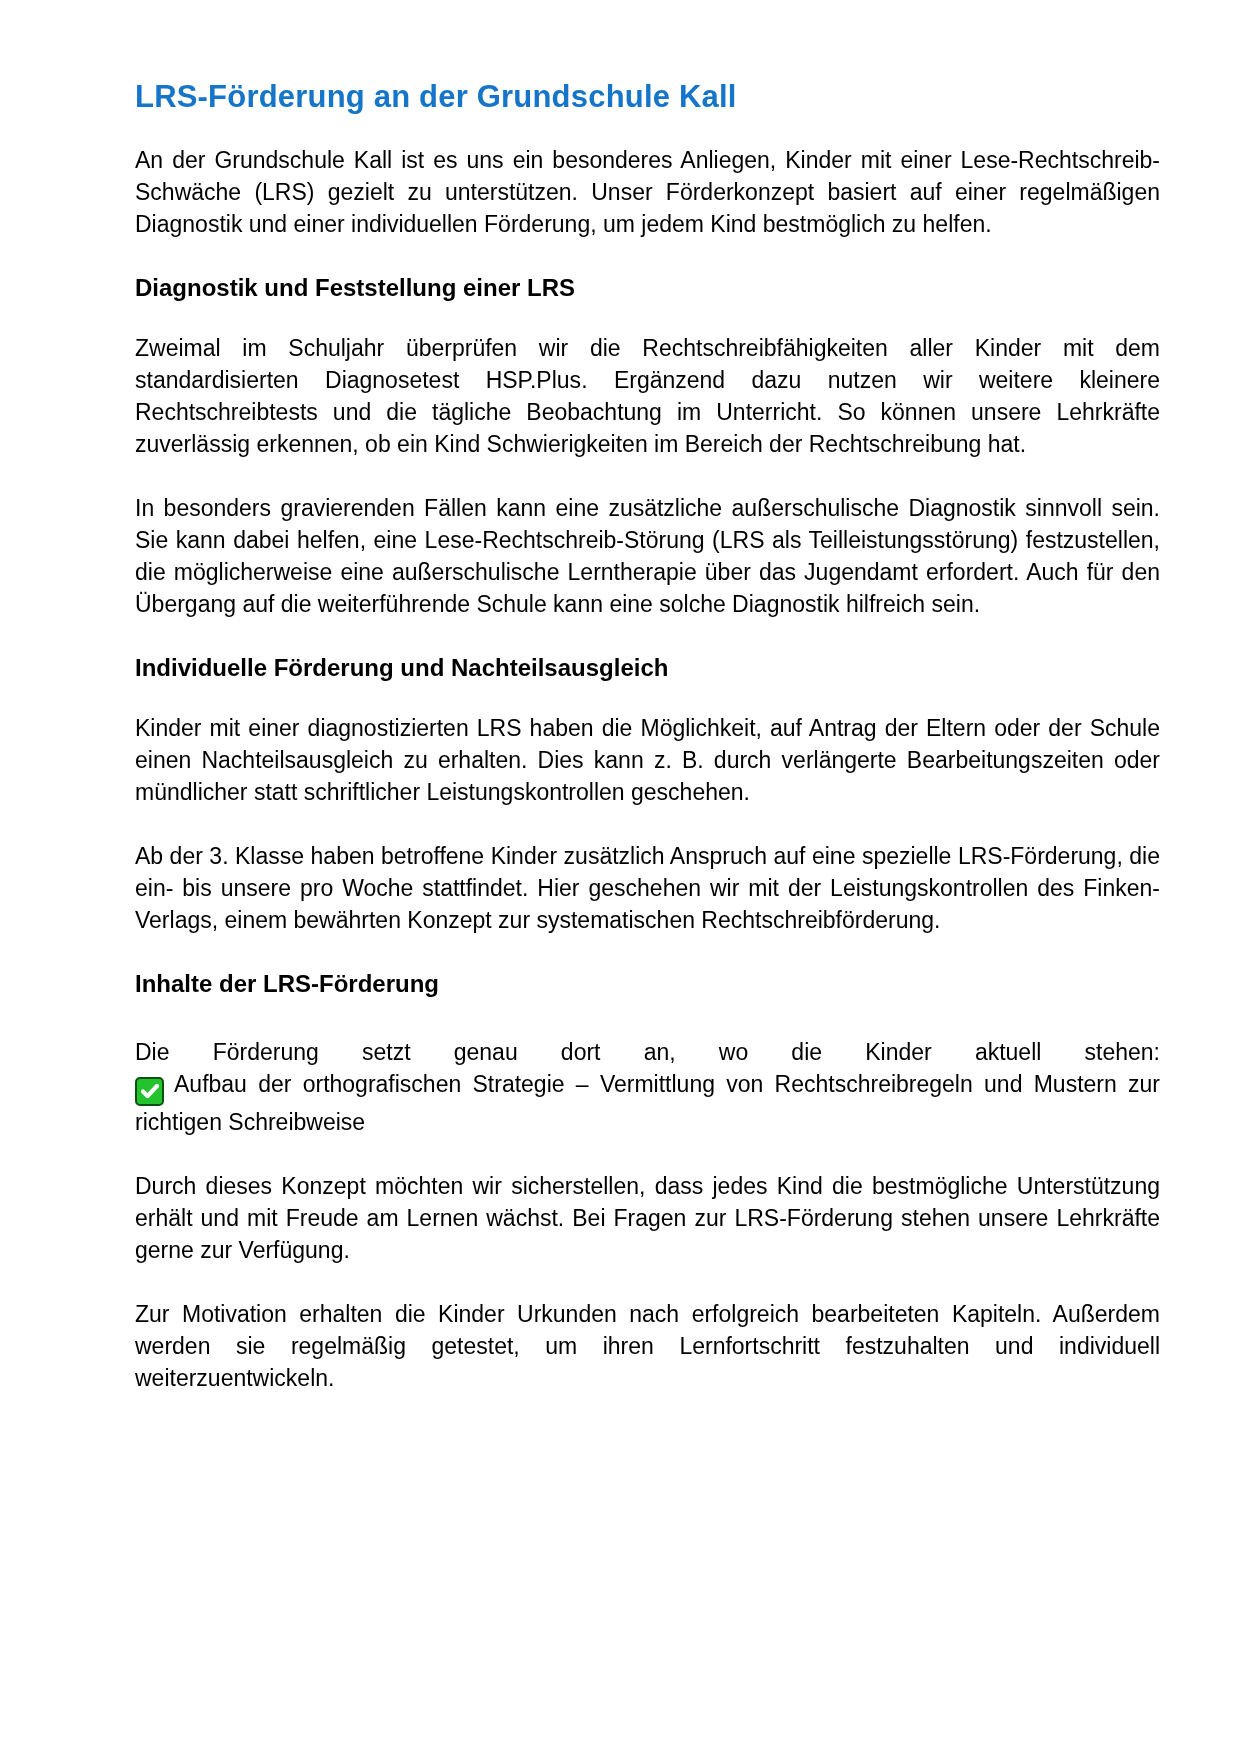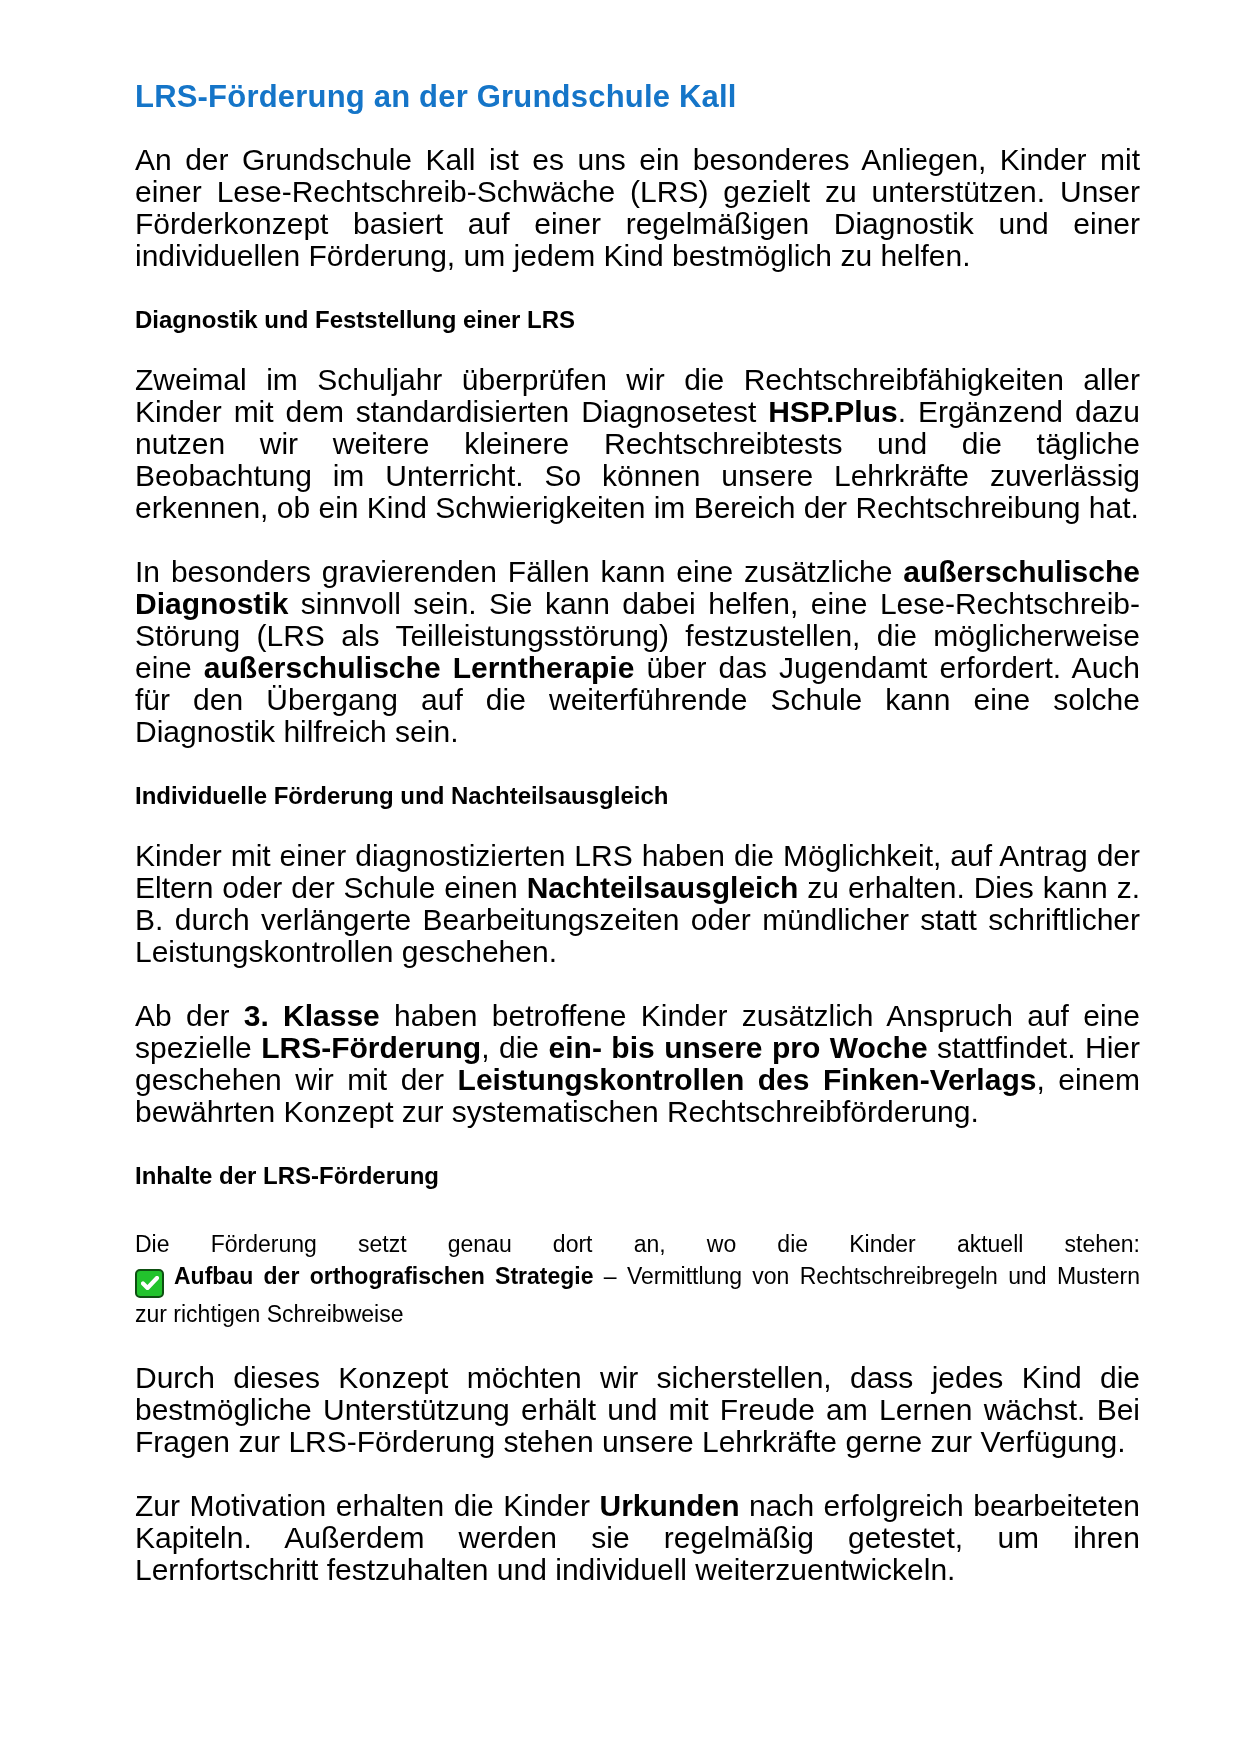--- a/index.html
+++ b/index.html
@@ -18,57 +18,57 @@
     width: 1240px;
     height: 1753px;
     background: var(--background);
     color: var(--text-color);
     font-family: "Liberation Sans", sans-serif;
     overflow: hidden;
   }
   .page {
     width: 1240px;
     height: 1753px;
-    padding: 78px 100px 0 135px;
+    padding: 78px 80px 0 135px;
   }
   h1.doc-title {
     color: var(--title-color);
     font-size: 31px;
     line-height: 38px;
     font-weight: bold;
     margin: 0 0 28px 0;
     letter-spacing: 0.2px;
   }
   h2.section-heading {
     color: var(--text-color);
     font-size: 24px;
     line-height: 32px;
     font-weight: bold;
     margin: 12px 0 28px 0;
   }
   .body-p {
-    font-size: 30px;
+    font-size: 23px;
     line-height: 32px;
     text-align: justify;
     margin: 12px 0 32px 0;
   }
   .check-block { margin: 0 0 32px 0; }
   .check-intro {
     font-size: 23px;
     line-height: 32px;
     text-align: justify;
     text-align-last: justify;
     margin-top: 36px;
   }
   .check-item {
     font-size: 23px;
     line-height: 32px;
     text-align: justify;
   }
-  .check-item b, .body-p b { font-weight: bold; }
+  .check-item b, .body-p b { font-weight: normal; }
   .checkbox {
     display: inline-flex;
     align-items: center;
     justify-content: center;
     width: 29px;
     height: 29px;
     background: var(--checkbox-green);
     border: 2px solid var(--checkbox-border);
     border-radius: 5px;
     vertical-align: -6px;

